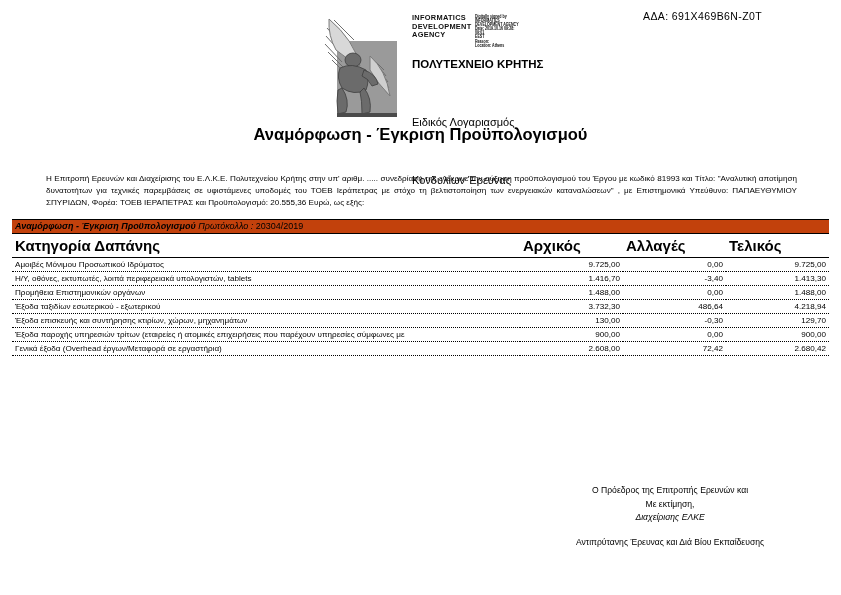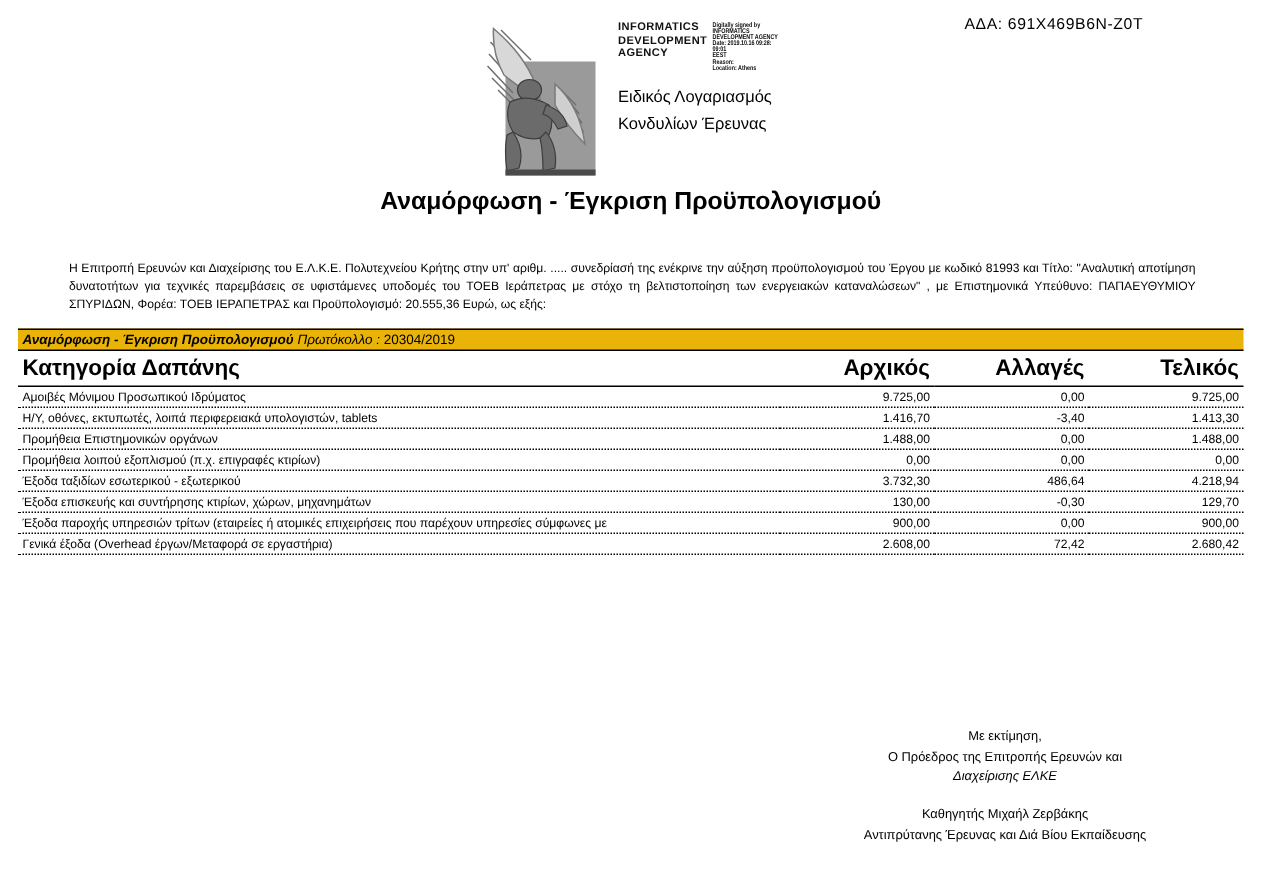--- a/index.html
+++ b/index.html
@@ -97,20 +97,21 @@
   .org-lines .l1 {
     font-size: 11.5px;
     line-height: 17px;
     font-weight: bold;
     white-space: nowrap;
   }
   .org-lines .l2, .org-lines .l3 {
     font-size: 11px;
     line-height: 18px;
     white-space: nowrap;
+    margin-top: 40px;
   }
 
   
   .doc-title {
     position: absolute;
     top: 125px;
     left: 0;
     width: 841px;
     text-align: center;
     font-size: 16.5px;
@@ -132,21 +133,21 @@
   
   .table-wrap {
     position: absolute;
     top: 219px;
     left: 12px;
     width: 817px;
   }
   .band {
     border-top: 1.3px solid #000;
     border-bottom: 1.3px solid #000;
-    background: #eab308;
+    background: #c2410c;
     height: 15px;
     padding: 1px 3px 0 3px;
     font-size: 9px;
     white-space: nowrap;
   }
   .band .b-title {
     font-weight: bold;
     font-style: italic;
   }
   .band .b-proto {
@@ -163,21 +164,21 @@
     table-layout: fixed;
   }
   table.budget thead th {
     font-size: 15px;
     font-weight: bold;
     padding: 3px 3px 3px 3px;
     border-bottom: 1.3px solid #000;
     white-space: nowrap;
   }
   table.budget thead th.c-label { text-align: left; }
-  table.budget thead th.c-num { text-align: right; }
+  table.budget thead th.c-num { text-align: left; }
 
   table.budget tbody td {
     padding: 2px 3px 1px 3px;
     border-bottom: 1px dotted #000;
     height: 12px;
     vertical-align: bottom;
     line-height: 10px;
   }
   table.budget tbody td.c-label {
     text-align: left;
@@ -267,20 +268,21 @@
       <div>DEVELOPMENT AGENCY</div>
       <div>Date: 2019.10.16 09:28:</div>
       <div>09:01</div>
       <div>EEST</div>
       <div>Reason:</div>
       <div>Location: Athens</div>
     </div>
   </div>
 
   <div class="org-lines">
+    <div class="l1">ΠΟΛΥΤΕΧΝΕΙΟ ΚΡΗΤΗΣ</div>
     <div class="l2">Ειδικός Λογαριασμός</div>
     <div class="l3">Κονδυλίων Έρευνας</div>
   </div>
 </div>
 
 <div class="doc-title">Αναμόρφωση - Έγκριση Προϋπολογισμού</div>
 
 <div class="intro">
   <p>Η Επιτροπή Ερευνών και Διαχείρισης του Ε.Λ.Κ.Ε. Πολυτεχνείου Κρήτης στην υπ' αριθμ. ..... συνεδρίασή της ενέκρινε την αύξηση προϋπολογισμού του Έργου με κωδικό 81993 και Τίτλο: "Αναλυτική αποτίμηση δυνατοτήτων για τεχνικές παρεμβάσεις σε υφιστάμενες υποδομές του ΤΟΕΒ Ιεράπετρας με στόχο τη βελτιστοποίηση των ενεργειακών καταναλώσεων" , με Επιστημονικά Υπεύθυνο: ΠΑΠΑΕΥΘΥΜΙΟΥ ΣΠΥΡΙΔΩΝ, Φορέα: ΤΟΕΒ ΙΕΡΑΠΕΤΡΑΣ και Προϋπολογισμό: 20.555,36 Ευρώ, ως εξής:</p>
 </div>
@@ -321,26 +323,20 @@
         <td class="c-num">-3,40</td>
         <td class="c-num">1.413,30</td>
       </tr>
       <tr>
         <td class="c-label">Προμήθεια Επιστημονικών οργάνων</td>
         <td class="c-num">1.488,00</td>
         <td class="c-num">0,00</td>
         <td class="c-num">1.488,00</td>
       </tr>
       <tr>
-        <td class="c-label">Προμήθεια λοιπού εξοπλισμού (π.χ. επιγραφές κτιρίων)</td>
-        <td class="c-num">0,00</td>
-        <td class="c-num">0,00</td>
-        <td class="c-num">0,00</td>
-      </tr>
-      <tr>
         <td class="c-label">Έξοδα ταξιδίων εσωτερικού - εξωτερικού</td>
         <td class="c-num">3.732,30</td>
         <td class="c-num">486,64</td>
         <td class="c-num">4.218,94</td>
       </tr>
       <tr>
         <td class="c-label">Έξοδα επισκευής και συντήρησης κτιρίων, χώρων, μηχανημάτων</td>
         <td class="c-num">130,00</td>
         <td class="c-num">-0,30</td>
         <td class="c-num">129,70</td>
@@ -355,21 +351,20 @@
         <td class="c-label">Γενικά έξοδα (Overhead έργων/Μεταφορά σε εργαστήρια)</td>
         <td class="c-num">2.608,00</td>
         <td class="c-num">72,42</td>
         <td class="c-num">2.680,42</td>
       </tr>
     </tbody>
   </table>
 </div>
 
 <div class="sig-block">
+  <div>Ο Πρόεδρος της Επιτροπής Ερευνών και</div>
   <div>Με εκτίμηση,</div>
-  <div>Ο Πρόεδρος της Επιτροπής Ερευνών και</div>
   <div class="it">Διαχείρισης ΕΛΚΕ</div>
 </div>
 
 <div class="sig-block2">
-  <div>Καθηγητής Μιχαήλ Ζερβάκης</div>
   <div>Αντιπρύτανης Έρευνας και Διά Βίου Εκπαίδευσης</div>
 </div>
 
 </body></html>

